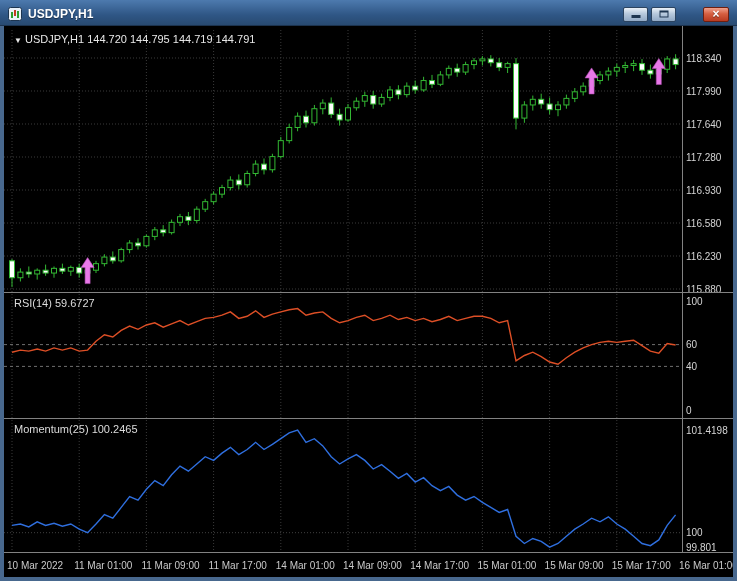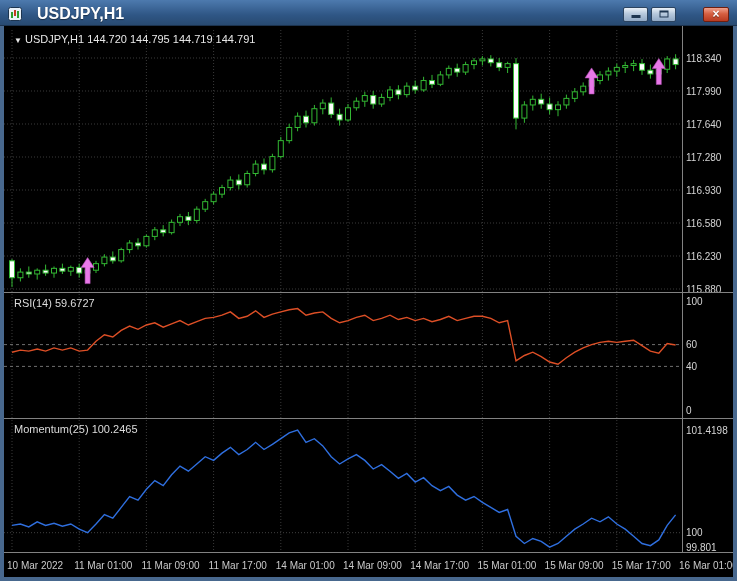--- a/index.html
+++ b/index.html
@@ -9,21 +9,21 @@
     font-family:"Liberation Sans",sans-serif;overflow:hidden;
   }
   .titlebar{
     height:26px;display:flex;align-items:center;box-sizing:border-box;
     padding:3px 8px 0 8px;
     background:linear-gradient(#4d7aae,#2f5685 60%,#284a71);
     border-bottom:1px solid #1c3department;border-bottom:1px solid #1c334e;
   }
   .win-icon{width:14px;height:14px;display:inline-block;flex:0 0 auto;}
   .title{
-    color:#ffffff;font-size:16px;font-weight:bold;margin-left:15px;white-space:nowrap;
+    color:#ffffff;font-size:12px;font-weight:bold;margin-left:6px;white-space:nowrap;
     text-shadow:0 1px 1px rgba(0,0,0,.45);
   }
   .win-buttons{margin-left:auto;display:flex;align-items:center;}
   .wbtn{
     width:25px;height:15px;padding:0;position:relative;cursor:default;
     border:1px solid #2c4460;border-radius:2px;
     background:linear-gradient(#eaf1f8,#b6c8dc 45%,#92aac6);
   }
   .wbtn + .wbtn{margin-left:3px;}
   .wbtn.close{

